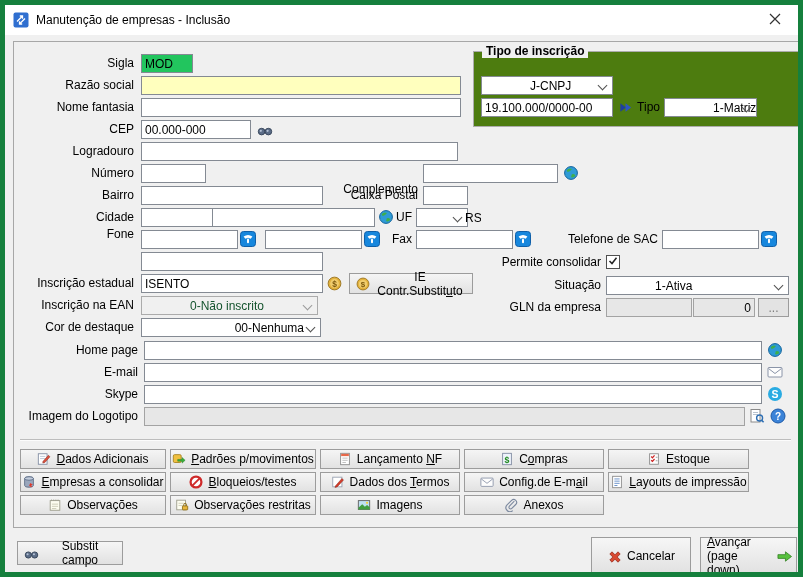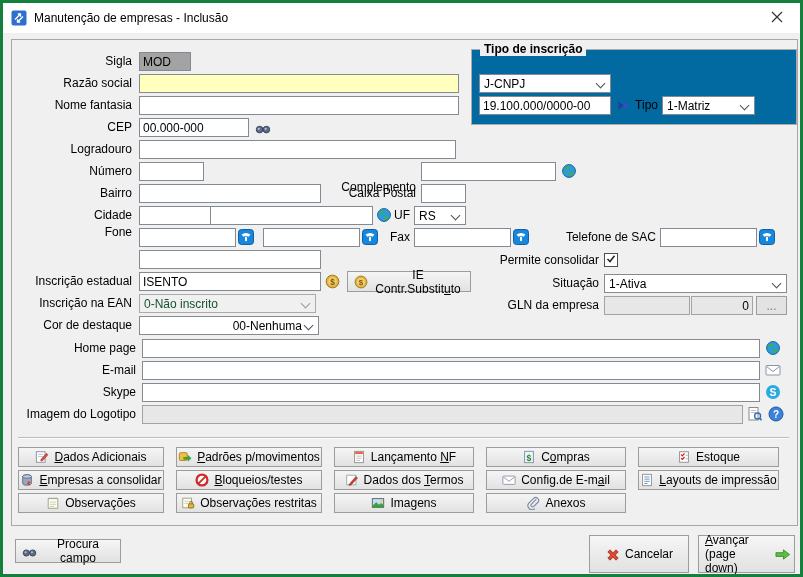--- a/index.html
+++ b/index.html
@@ -1,53 +1,53 @@
 <!DOCTYPE html>
 <html><head>
 <meta charset="utf-8">
 <style>
   html,body{margin:0;padding:0;background:#d8d8d8;}
   .window{position:relative;width:803px;height:577px;box-sizing:border-box;
-    border:3px solid #15803d;background:#f0f0f0;overflow:hidden;
+    border:5px solid #15803d;background:#f0f0f0;overflow:hidden;
     font-family:"Liberation Sans",sans-serif;font-size:12px;color:#000;}
   
   .titlebar{position:absolute;left:0;top:0;width:100%;height:30px;background:#fff;}
   .titlebar .appic{position:absolute;left:8px;top:7px;width:16px;height:16px;}
   .titlebar .ttl{position:absolute;left:31px;top:8px;font-size:12px;white-space:nowrap;}
   .closebtn{position:absolute;right:0;top:0;width:46px;height:30px;display:flex;align-items:center;justify-content:center;}
   
   .panel{position:absolute;left:8px;top:36px;width:785px;height:485px;
     border:1px solid #a7a7a7;background:#f0f0f0;}
   .lbl{position:absolute;height:19px;line-height:19px;text-align:right;white-space:nowrap;}
   .f{position:absolute;height:19px;box-sizing:border-box;border:1px solid #848a93;background:#fff;
      font-family:inherit;font-size:12px;color:#000;padding:1px 3px;outline:none;}
   .f.focus{background:#ffffbe;}
-  .f.ro{background:#a3a3a3;}
+  .f.ro{background:#22c55e;}
   .f.gray{background:#e7e7e7;border-color:#a3a3a3;}
-  .dd{position:absolute;height:19px;box-sizing:border-box;border:1px solid #848a93;background:#fff;}
+  .dd{position:absolute;height:19px;box-sizing:border-box;border:1px solid #848a93;background:#fff;padding-left:44px;}
   .ddt{display:block;padding:2px 16px 0 4px;white-space:nowrap;overflow:hidden;font-size:12px;}
   .ddt.center{text-align:right;}
   .dd.disabled{background:#f0f0f0;border-color:#ababab;}
   .dd.disabled .ddt{color:#14532d;}
   .chev{position:absolute;right:6px;top:5px;width:6px;height:6px;
     border-right:1px solid #505050;border-bottom:1px solid #505050;transform:rotate(45deg);}
   .dd.disabled .chev{border-color:#9a9a9a;}
   .ib{position:absolute;width:16px;height:16px;}
   .ib svg{display:block;}
   .cb{position:absolute;width:14px;height:14px;box-sizing:border-box;border:1px solid #4f4f4f;
      background:#fff;display:flex;align-items:center;justify-content:center;}
-  .gb{position:absolute;border:1px solid #acacac;background:#0369a1;}
+  .gb{position:absolute;border:1px solid #acacac;background:#4d7c0f;}
   .gbt{position:absolute;top:-8px;left:8px;background:#f0f0f0;padding:0 4px;font-weight:bold;white-space:nowrap;}
   .sep{position:absolute;height:0;border-top:1px solid #bdbdbd;border-bottom:1px solid #fcfcfc;}
   .ibtn,.mini{position:absolute;box-sizing:border-box;border:1px solid #9c9c9c;
     background:linear-gradient(#f5f5f5,#e2e2e2);font-family:inherit;font-size:12px;color:#000;
     display:flex;align-items:center;justify-content:center;gap:4px;}
   .mini{background:#e3e3e3;color:#7c7c7c;}
   .btngrid{position:absolute;left:6px;top:407px;display:grid;
-    grid-template-columns:146px 146px 140px 140px 141px;gap:3px 12px;grid-auto-rows:20px;}
+    grid-template-columns:146px 146px 140px 140px 141px;gap:3px 4px;grid-auto-rows:20px;}
   .gbtn{box-sizing:border-box;border:1px solid #9c9c9c;background:linear-gradient(#f5f5f5,#e2e2e2);
     display:flex;align-items:center;justify-content:center;gap:5px;font-family:inherit;
     font-size:12px;color:#000;padding:0 2px;white-space:nowrap;}
   .gbtn .ic,.ibtn .ic,.fbtn .ic{width:14px;height:14px;flex:0 0 auto;}
   .gbtn .ic svg,.ibtn .ic svg,.fbtn .ic svg{display:block;}
   .fbtn{position:absolute;box-sizing:border-box;border:1px solid #9c9c9c;
     background:linear-gradient(#f6f6f6,#e1e1e1);display:flex;align-items:center;justify-content:center;
     gap:6px;font-family:inherit;font-size:12px;color:#000;}
   .fbtn .two{text-align:left;line-height:14px;}
   u{text-decoration:underline;}
@@ -443,21 +443,21 @@
   <button class="fbtn" style="left:12px;top:536px;width:106px;height:24px">
     <span class="ic">
         <svg width="15" height="15" viewBox="0 0 16 16">
           <rect x="6.2" y="7.5" width="3.6" height="3" fill="#93a5bd"></rect>
           <circle cx="4.6" cy="9.6" r="3.3" fill="#5c6d88" stroke="#39475c"></circle>
           <circle cx="11.4" cy="9.6" r="3.3" fill="#5c6d88" stroke="#39475c"></circle>
           <circle cx="3.8" cy="8.8" r="1.1" fill="#b6c3d6"></circle>
           <circle cx="10.6" cy="8.8" r="1.1" fill="#b6c3d6"></circle>
         </svg>
       </span>
-    <span>Procura campo</span>
+    <span>Substit campo</span>
   </button>
 
   <button class="fbtn" style="left:586px;top:532px;width:100px;height:38px">
     <span class="ic">
         <svg width="16" height="16" viewBox="0 0 16 16">
           <path d="M2.8 5 L5 2.8 L8 5.8 L11 2.8 L13.2 5 L10.2 8 L13.2 11 L11 13.2 L8 10.2 L5 13.2 L2.8 11 L5.8 8 Z" fill="#d84a32" stroke="#8e1f12" stroke-width="0.7"></path>
         </svg>
       </span>
     <span>Cancelar</span>
   </button>

